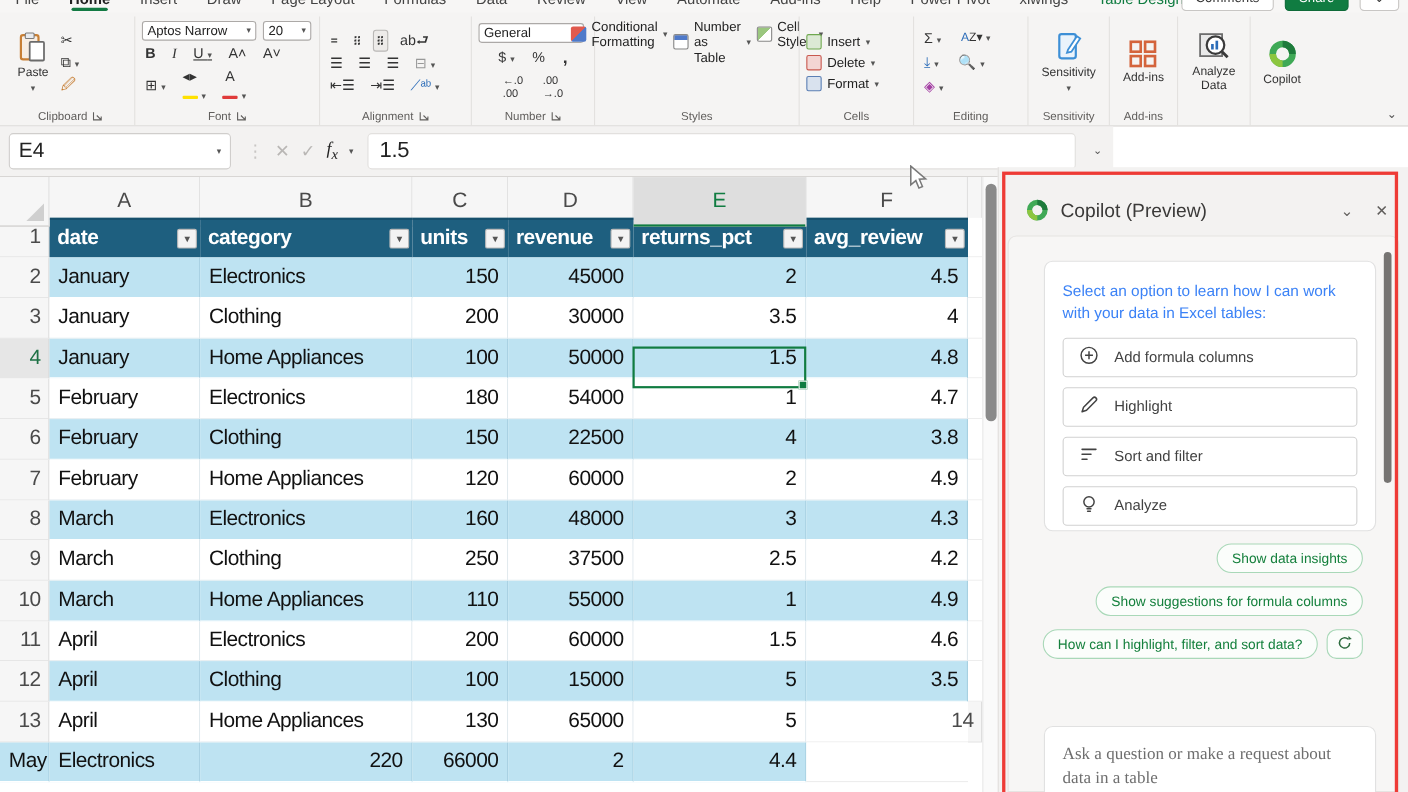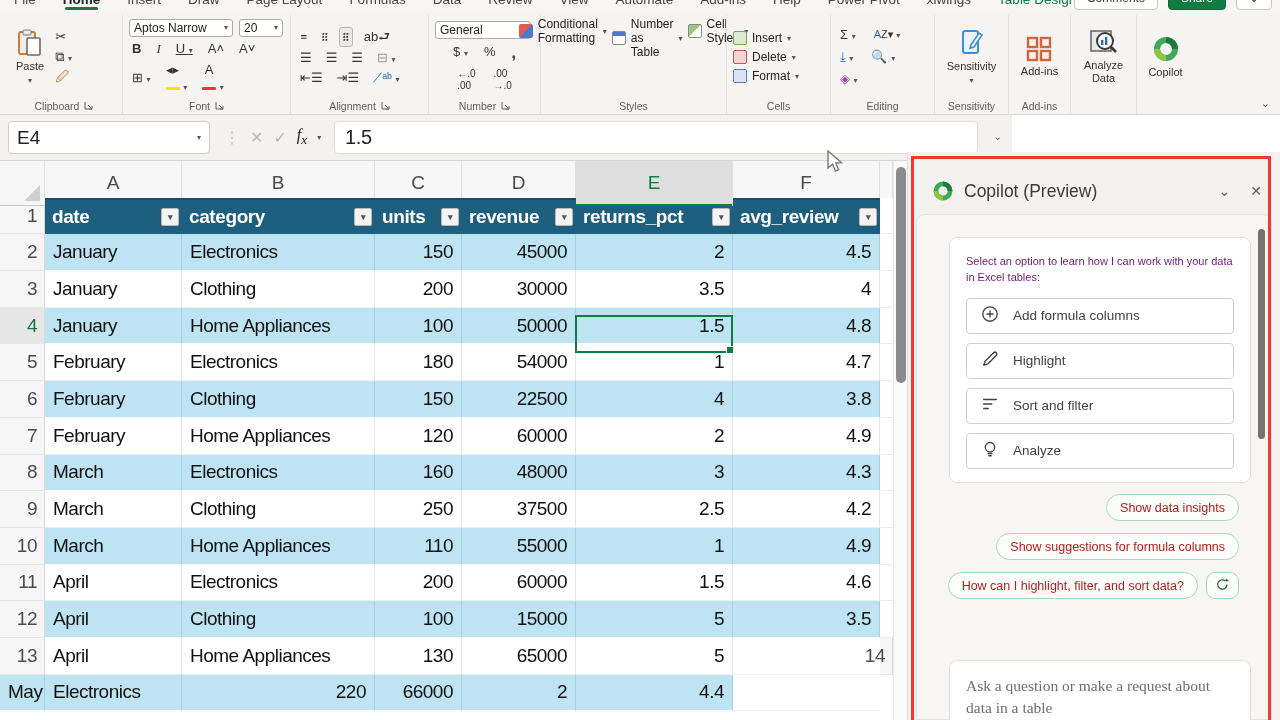--- a/index.html
+++ b/index.html
@@ -69,26 +69,26 @@
   #vscroll { position:absolute; left:893px; top:161px; width:14px; height:559px; background:#FAFAFA; border-left:1px solid #E8E8E8; }
   #vscroll .thumb { position:absolute; left:2px; top:6px; width:10px; height:216px; background:#8A8A8A; border-radius:6px; }
 
   
   #panel { left:907px; top:152px; width:373px; height:568px; background:#F3F2F1; border-left:1px solid #E1DFDD; }
   #panel-hd { position:absolute; left:24px; right:18px; top:24px; height:30px; display:flex; align-items:center; gap:10px; }
   #panel-title { font-size:17.5px; color:#3B3A39; }
   #panel-hd .hdicons { margin-left:auto; display:flex; gap:20px; color:#605E5C; font-size:14px; }
   #panel-content { position:absolute; left:8px; right:8px; top:62px; bottom:0; background:#F7F6F5; border:1px solid #E6E4E2; border-radius:8px 8px 0 0; }
   #intro-card { position:absolute; left:32px; width:302px; top:22px; height:246px; background:#fff; border:1px solid #E1E1E1; border-radius:8px; padding:16px 16px 0 16px; overflow:hidden; }
-  #intro-text { font-size:11px; color:#701a75; line-height:1.45; margin-bottom:12px; }
+  #intro-text { font-size:14px; color:#3b82f6; line-height:1.45; margin-bottom:12px; }
   .opt { height:36px; border:1px solid #D1D1D1; border-radius:4px; background:#fff; display:flex; align-items:center; gap:14px; padding:0 14px; font-size:13.5px; color:#424242; margin-bottom:9px; }
   .opt svg { flex:none; }
   #panel-scroll { position:absolute; right:6px; top:14px; width:7px; height:210px; background:#767472; border-radius:4px; }
   .chiprow { position:absolute; right:32px; display:flex; gap:8px; justify-content:flex-end; }
-  .chip { height:27px; border:1px solid #A9D8B8; background:#FBFDFB; border-radius:14px; font-size:12.5px; color:#b91c1c; display:flex; align-items:center; padding:0 13px; white-space:nowrap; }
+  .chip { height:27px; border:1px solid #A9D8B8; background:#FBFDFB; border-radius:14px; font-size:12.5px; color:#15803d; display:flex; align-items:center; padding:0 13px; white-space:nowrap; }
   .chip.round { padding:0; width:33px; justify-content:center; border-radius:9px; }
   #input-card { position:absolute; left:32px; width:302px; top:445px; height:130px; background:#fff; border:1px solid #E1E1E1; border-radius:8px; padding:14px 16px; }
   #input-ph { font-family:"Liberation Serif", serif; font-size:15.5px; color:#6E6E6E; line-height:1.45; }
 
   
   #redbox { left:911px; top:156px; width:360px; height:572px; border:3px solid #EE3B36; pointer-events:none; z-index:50; }
 
   
   #cursor { left:826px; top:150px; z-index:60; pointer-events:none; }
 </style>

